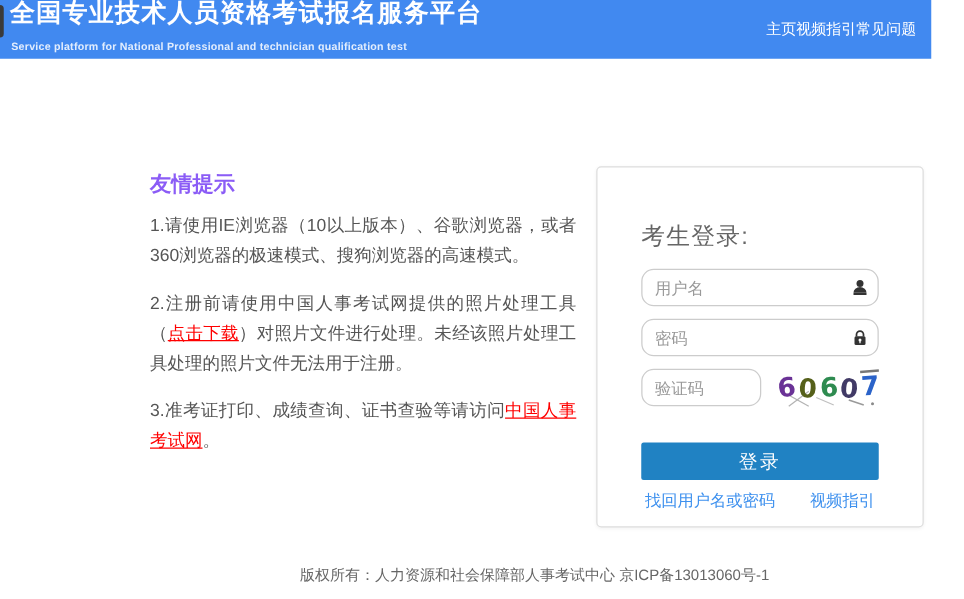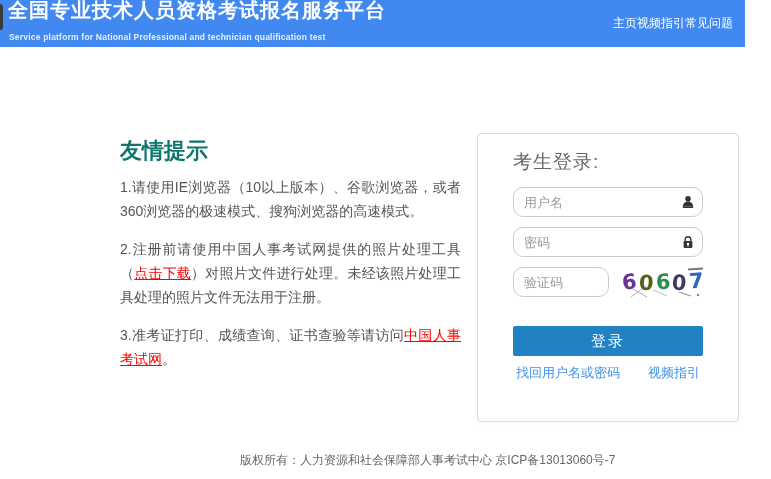--- a/index.html
+++ b/index.html
@@ -13,29 +13,29 @@
     font-size:20px; font-weight:bold; letter-spacing:1px; white-space:nowrap; }
   .header-subtitle { position:absolute; left:9px; top:32px; color:rgba(255,255,255,.85);
     font-size:8.5px; font-weight:bold; letter-spacing:.2px; white-space:nowrap; }
   .header-nav { position:absolute; right:12px; top:15px; display:flex; }
   .header-nav span { color:#fff; font-size:12px; cursor:pointer; white-space:nowrap; }
   .edge-artifact { position:absolute; left:0; top:4px; width:3px; height:26px;
     background:#3a3a3a; border-radius:0 3px 3px 0; }
 
   
   .tips { position:absolute; left:120px; top:136px; width:341px; }
-  .tips h2 { font-size:22px; font-weight:bold; color:#0f766e; margin:0 0 9px; }
+  .tips h2 { font-size:17px; font-weight:bold; color:#8b5cf6; margin:0 0 9px; }
   .tips p { font-size:14px; line-height:24px; color:#555; margin:0 0 14px;
     text-align:justify; }
   .red-link { color:#f00; text-decoration:underline; cursor:pointer; }
 
   
   .login-card { position:absolute; left:477px; top:133px; width:262px; height:289px;
     background:#fff; border:1px solid #ddd; border-radius:4px;
-    box-shadow:0 1px 3px rgba(0,0,0,.05); padding:16px 35px 0; }
+    box-shadow:0 1px 3px rgba(0,0,0,.05); padding:44px 35px 0; }
   .login-heading { font-size:19px; font-weight:normal; color:#666;
     letter-spacing:1px; line-height:24px; margin-bottom:13px; }
   .field { position:relative; margin-bottom:10px; height:30px; }
   .field input { width:100%; height:30px; border:1px solid #ccc; border-radius:10px;
     padding:0 26px 0 10px; font-size:13px; color:#333; outline:none;
     font-family:inherit; background:#fff; }
   .field input::placeholder { color:#999; opacity:1; }
   .field-icon { position:absolute; right:8px; top:8px; width:14px; height:14px; }
   .captcha-row { display:flex; align-items:center; height:30px; }
   .captcha-field { width:96px; margin-bottom:0; flex:none; }
@@ -130,13 +130,13 @@
   </div>
 
   <button class="login-btn">登录</button>
 
   <div class="login-links">
     <span>找回用户名或密码</span>
     <span>视频指引</span>
   </div>
 </div>
 
-<div class="footer">版权所有：人力资源和社会保障部人事考试中心 京ICP备13013060号-7</div>
+<div class="footer">版权所有：人力资源和社会保障部人事考试中心 京ICP备13013060号-1</div>
 
 </body></html>

